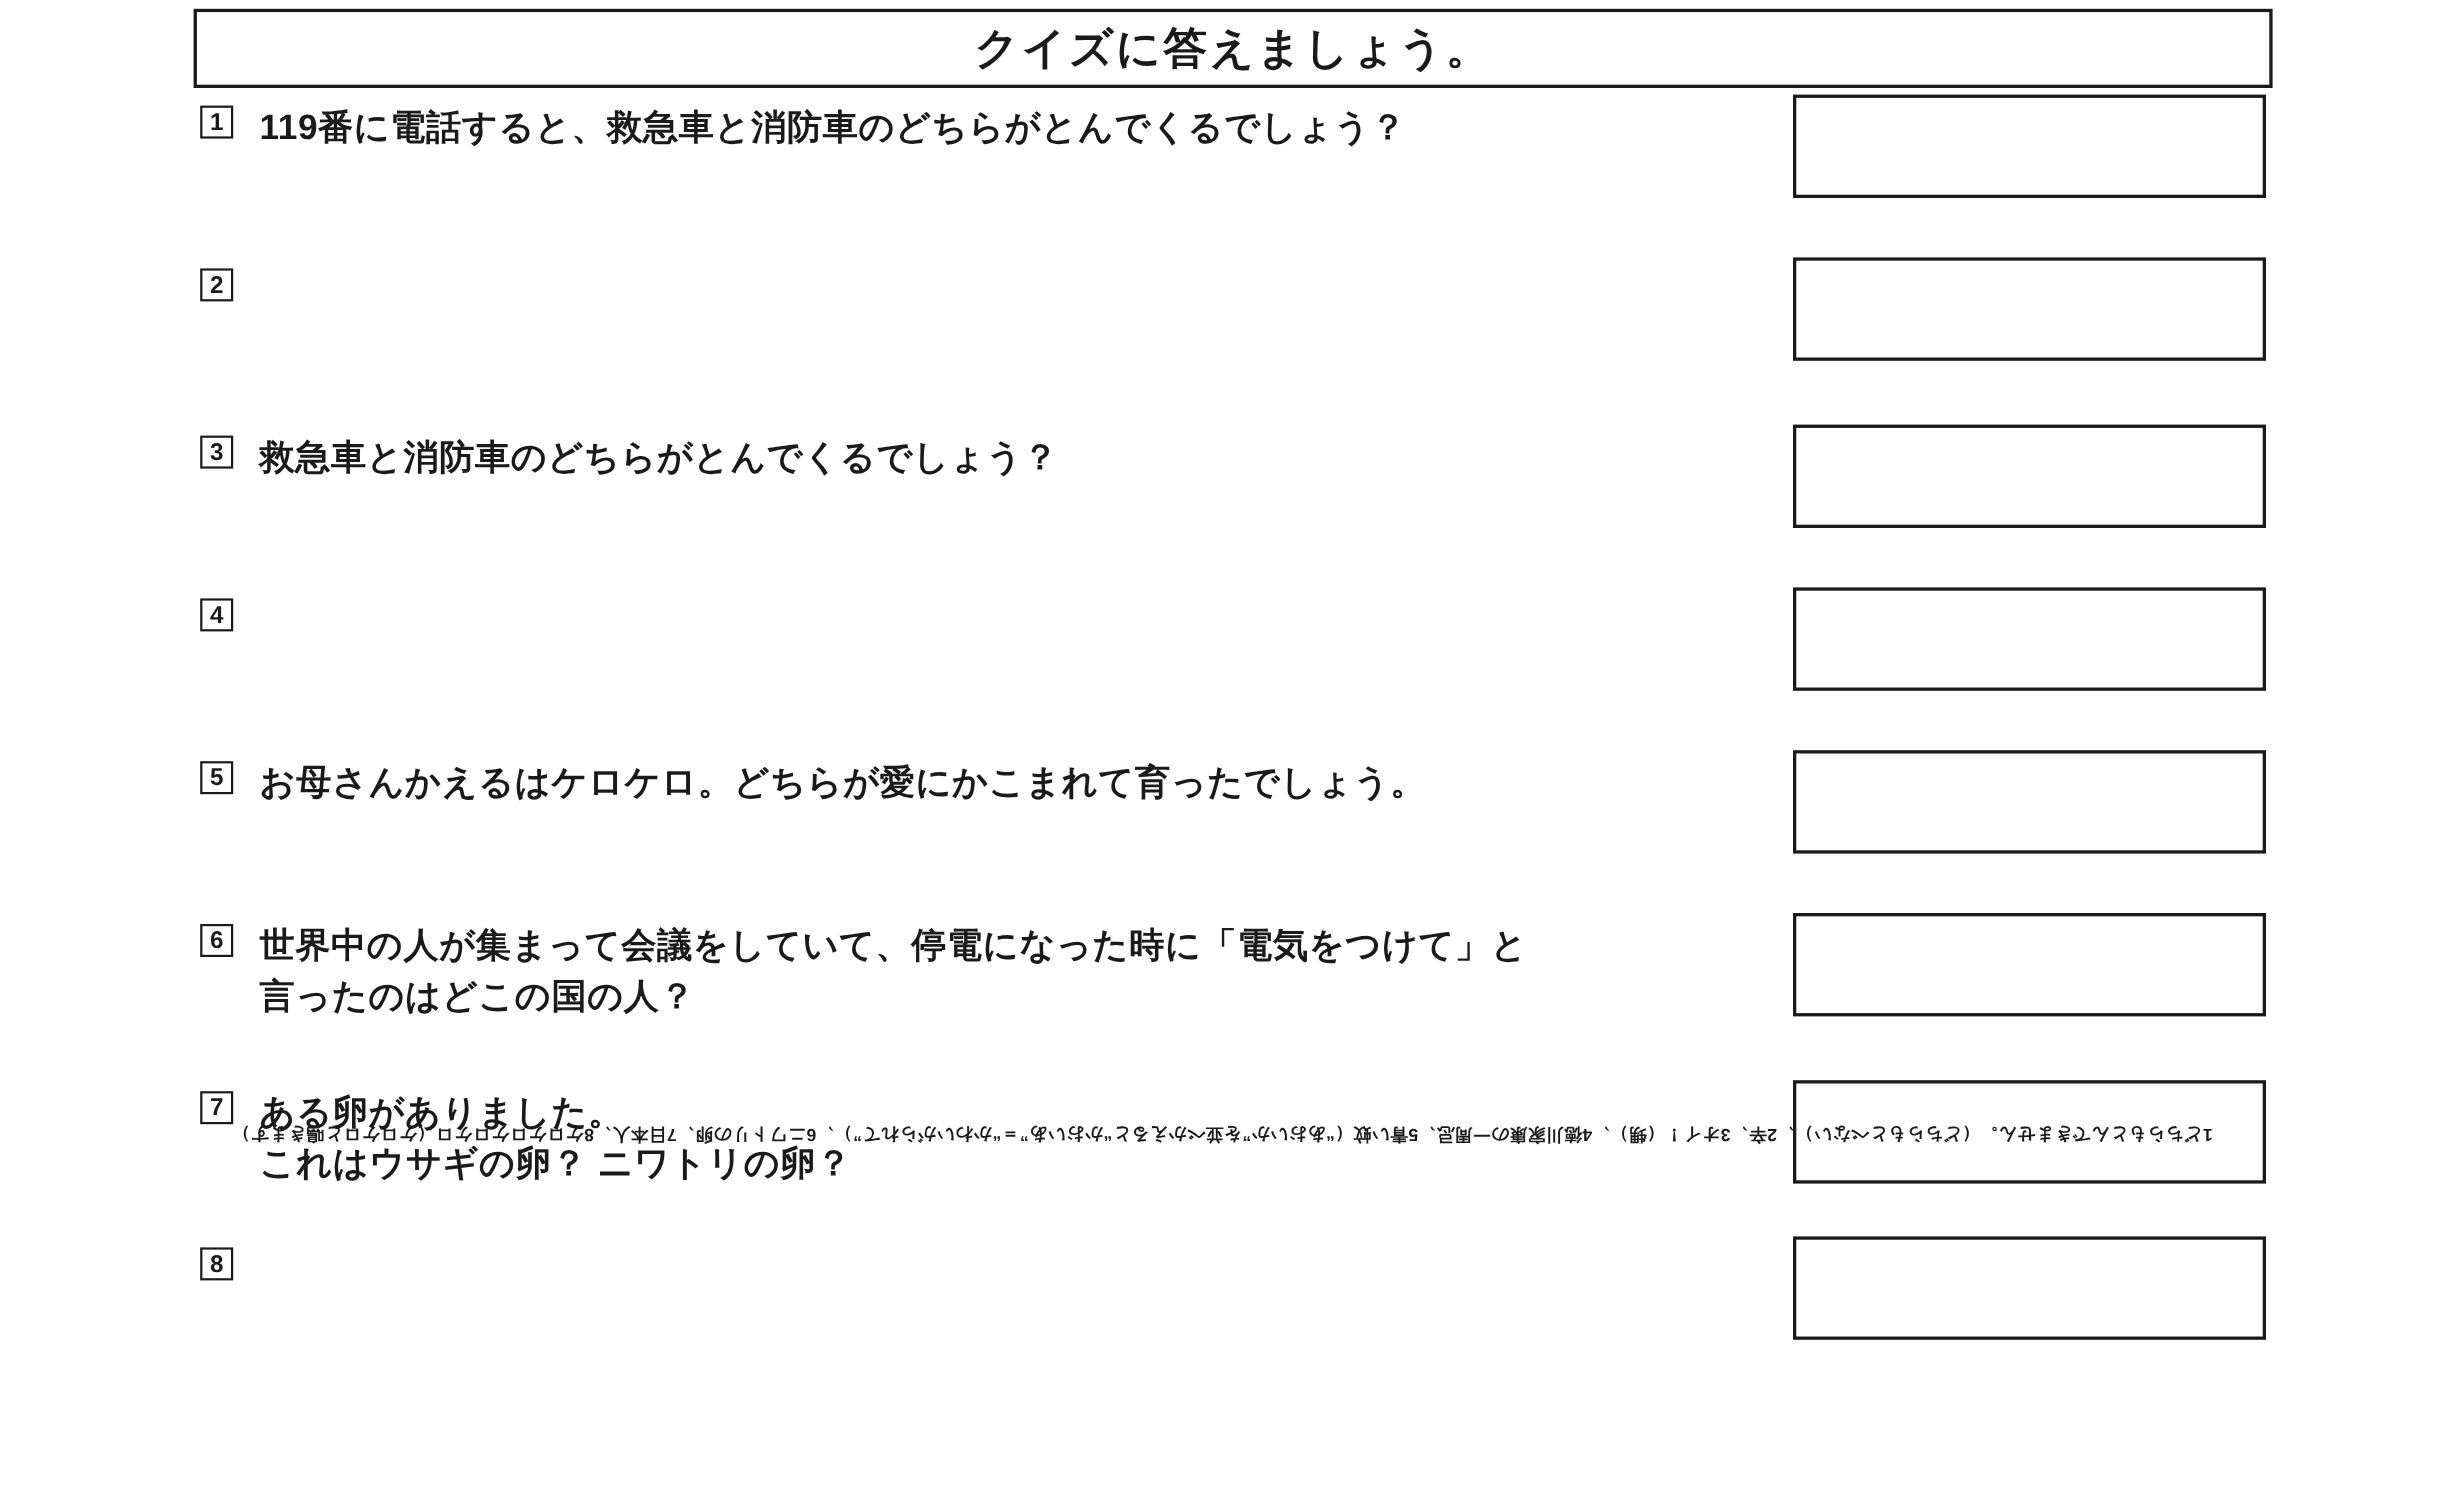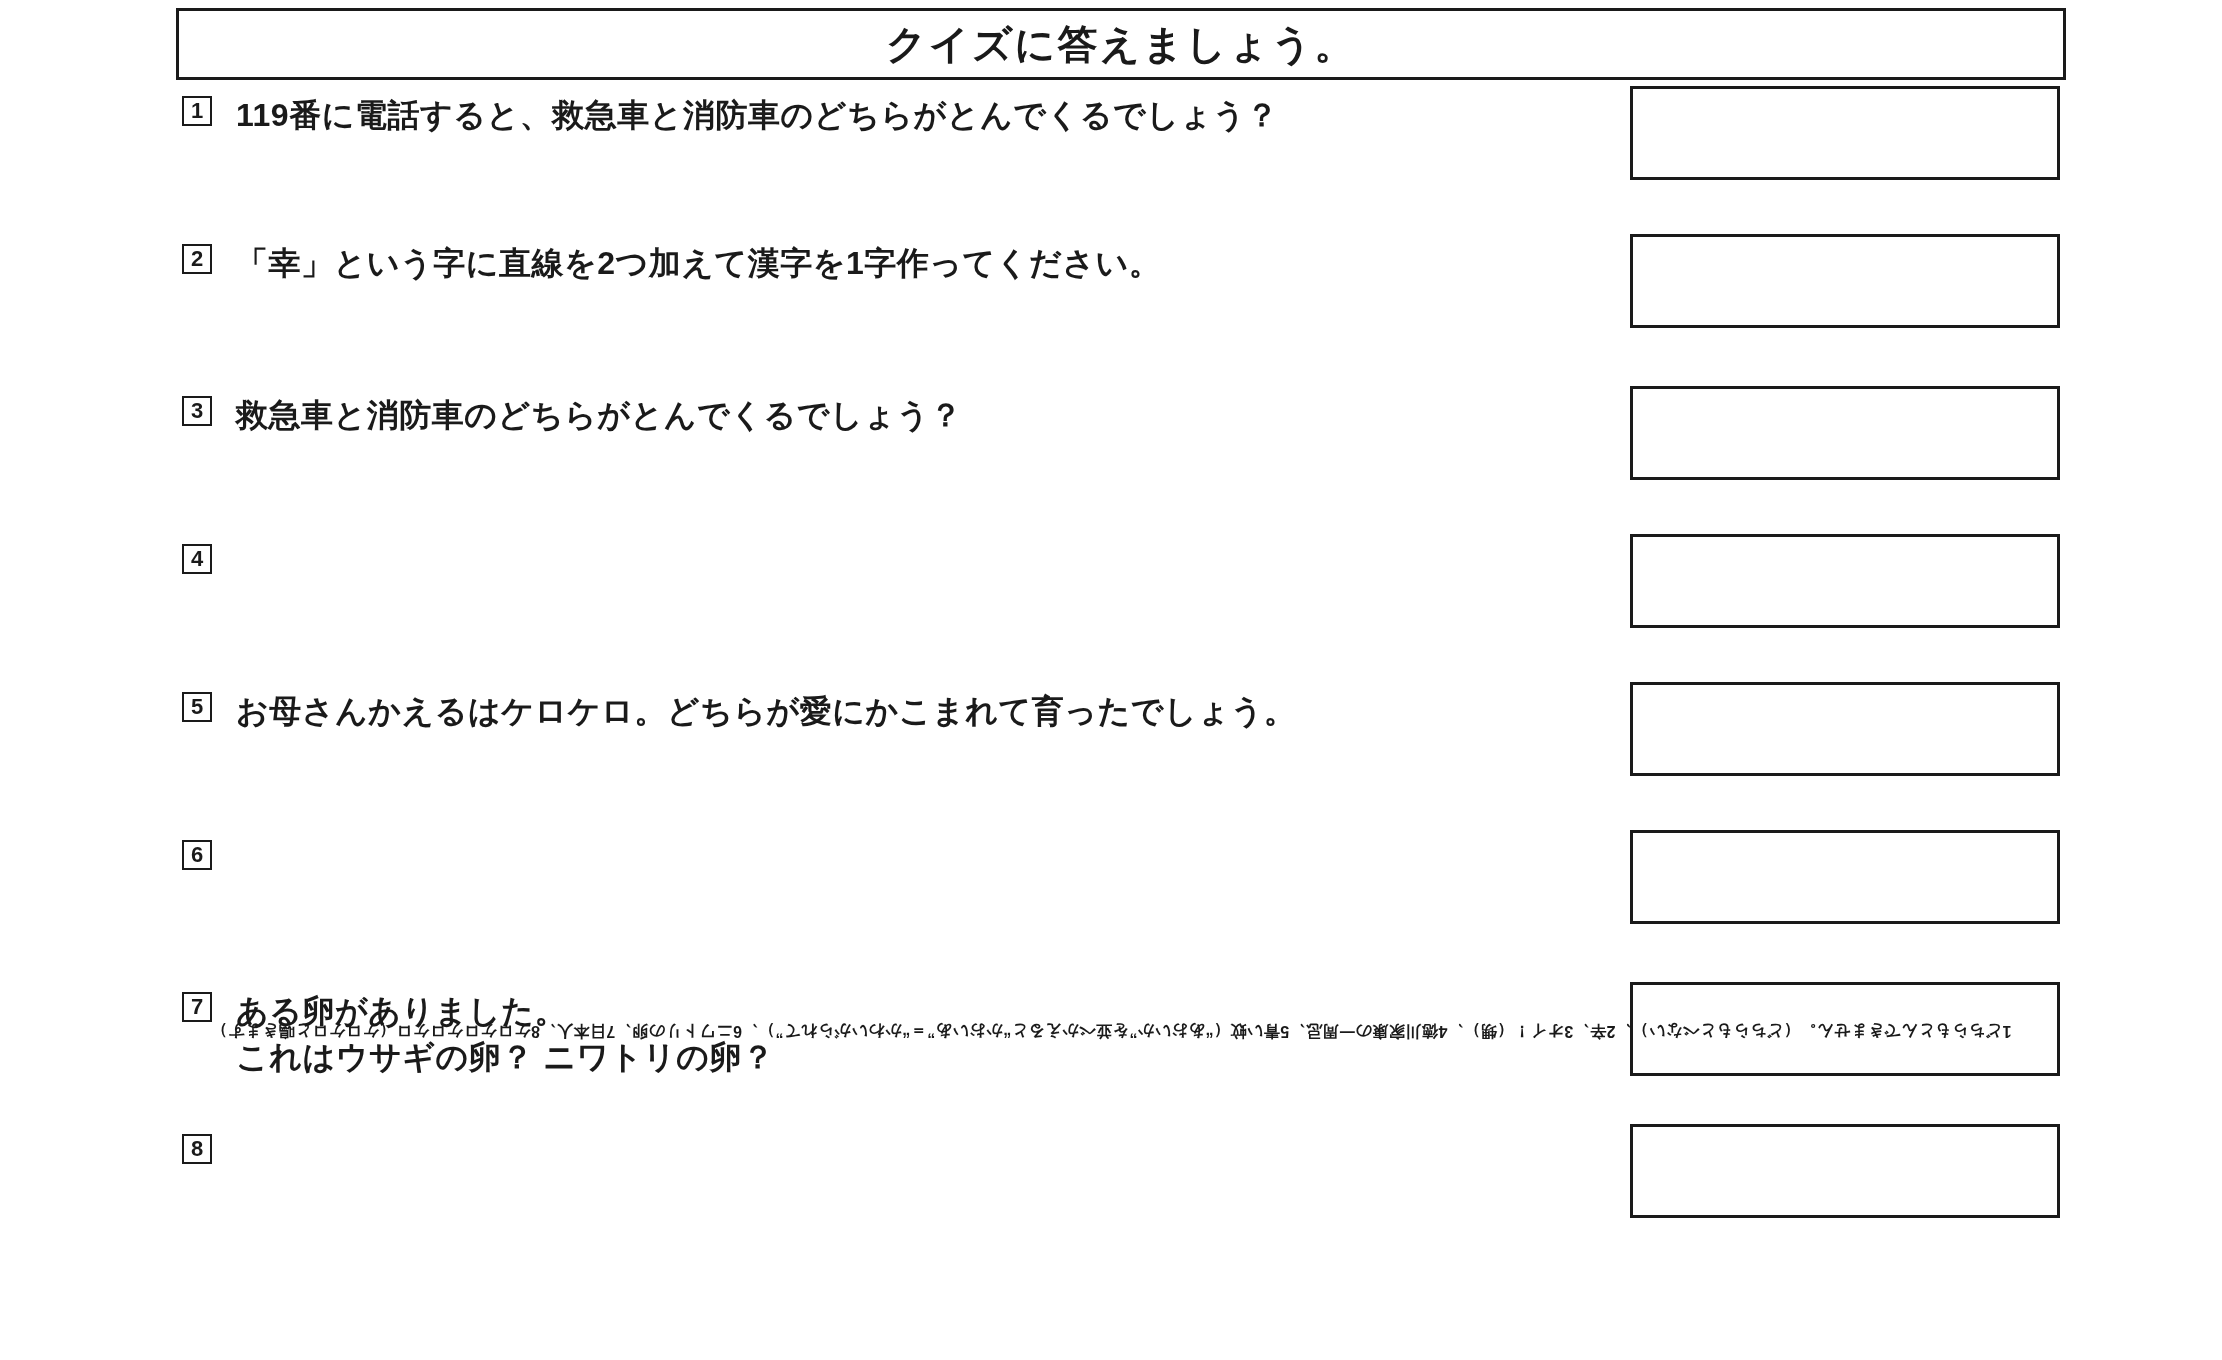--- a/index.html
+++ b/index.html
@@ -129,23 +129,20 @@
     <div class="row r1">
       <div class="q-num">1</div>
       <div class="q-text">
         <span>119番に電話すると、救急車と消防車のどちらがとんでくるでしょう？</span>
       </div>
       <div class="answer-box"></div>
     </div>
 
     <div class="row r2">
       <div class="q-num">2</div>
-      <div class="q-text">
-        <span>「幸」という字に直線を2つ加えて漢字を1字作ってください。</span>
-      </div>
       <div class="answer-box"></div>
     </div>
 
     <div class="row r3">
       <div class="q-num">3</div>
       <div class="q-text">
         <span>救急車と消防車のどちらがとんでくるでしょう？</span>
       </div>
       <div class="answer-box"></div>
     </div>
@@ -158,20 +155,24 @@
     <div class="row r5">
       <div class="q-num">5</div>
       <div class="q-text">
         <span>お母さんかえるはケロケロ。どちらが愛にかこまれて育ったでしょう。</span>
       </div>
       <div class="answer-box"></div>
     </div>
 
     <div class="row r6">
       <div class="q-num">6</div>
+      <div class="q-text">
+        <span>世界中の人が集まって会議をしていて、停電になった時に「電気をつけて」と</span>
+        <span class="line2">言ったのはどこの国の人？</span>
+      </div>
       <div class="answer-box"></div>
     </div>
 
     <div class="row r7">
       <div class="q-num">7</div>
       <div class="q-text">
         <span>ある卵がありました。</span>
         <span class="line2">これはウサギの卵？ ニワトリの卵？</span>
       </div>
       <div class="answer-box"></div>

